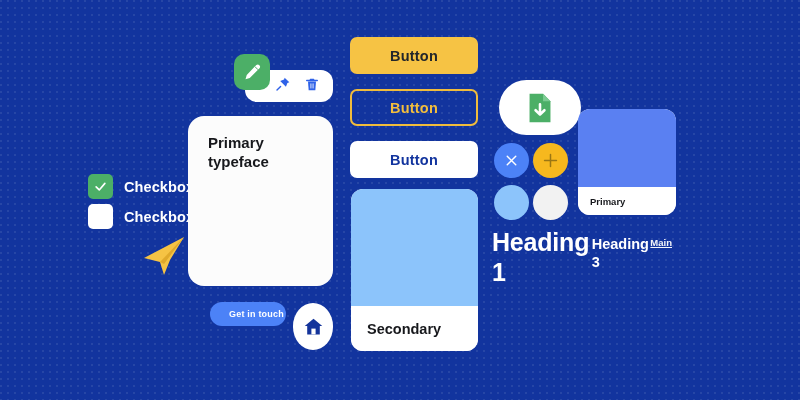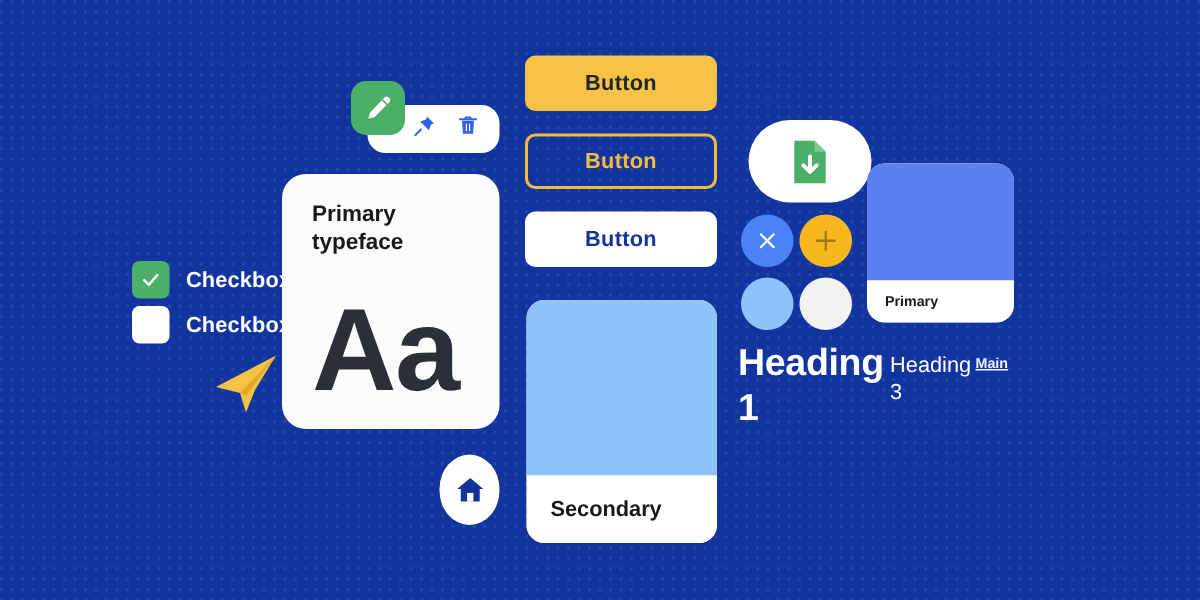--- a/index.html
+++ b/index.html
@@ -122,21 +122,21 @@
   }
   .blob-white {
     background: #FFFFFF;
     display: flex; align-items: center; justify-content: center;
   }
 
   
   .type-scale { display: flex; flex-direction: row; }
   .h1 { color: #FFFFFF; font-size: 25px; font-weight: 700; line-height: 1.18; letter-spacing: -0.2px; }
   .h2 { color: #FFFFFF; font-size: 20px; font-weight: 700; line-height: 1.2; letter-spacing: -0.1px; }
-  .h3 { color: #FFFFFF; font-size: 14.5px; font-weight: 400; line-height: 1.25; }
+  .h3 { color: #FFFFFF; font-size: 14.5px; font-weight: 700; line-height: 1.25; }
   .body-text { color: #F2F4FA; font-size: 9.5px; font-weight: 700; line-height: 1.3; }
   .link-text {
     color: #F2F4FA; font-size: 9.5px; font-weight: 700;
     text-decoration: underline; line-height: 1.3; cursor: pointer;
   }
 
   
   .cta {
     background: #4C82F7;
     border-radius: 999px;
@@ -198,30 +198,29 @@
   <div class="abs chip-green" style="left:234px; top:54px; width:36px; height:36px;">
     <svg width="20" height="20" viewBox="0 0 24 24">
       <path d="M17.2 3.6 a2.7 2.7 0 0 1 3.8 3.8 L9.3 19.1 L4.2 20.6 L5.7 15.5 Z" fill="#FFFFFF"></path>
       <path d="M15.4 5.4 L19.4 9.4" stroke="#4CAF67" stroke-width="1.2"></path>
     </svg>
   </div>
 
   <div class="abs type-card" style="left:188px; top:116px; width:145px; height:170px;">
     <div class="type-card-title">Primary
 typeface</div>
-    <div class="type-card-sample">Aa</div>
   </div>
 
   <div class="abs btn btn-filled" style="left:350px; top:37px; width:128px; height:37px;">Button</div>
 
   <div class="abs btn btn-outline" style="left:350px; top:89px; width:128px; height:37px;">Button</div>
 
   <div class="abs btn btn-white" style="left:350px; top:141px; width:128px; height:37px;">Button</div>
 
-  <div class="abs swatch" style="left:351px; top:200px; width:127px; height:162px;">
+  <div class="abs swatch" style="left:351px; top:189px; width:127px; height:162px;">
     <div class="swatch-fill" style="background:#8CC4FB;"></div>
     <div class="swatch-foot" style="height:45px; padding-left:16px;">
       <span class="swatch-name" style="font-size:14.5px;">Secondary</span>
     </div>
   </div>
 
   <div class="abs blob-white" style="left:499px; top:80px; width:82px; height:55px; border-radius:30px;">
     <svg width="30" height="32" viewBox="0 0 24 26">
       <path d="M3.5 1.5 H14.5 L20.5 7.5 V24.5 H3.5 Z" fill="#4CAF67"></path>
       <path d="M14.5 1.5 V7.5 H20.5 Z" fill="#7CCB93"></path>
@@ -251,20 +250,27 @@
       <span class="swatch-name" style="font-size:9.5px;">Primary</span>
     </div>
   </div>
 
   <div class="abs type-scale" style="left:492px; top:228px; width:180px;">
     <div class="h1">Heading 1</div>
     <div class="h3" style="margin-top:7px;">Heading 3</div>
     <div class="link-text" style="margin-top:9px; align-self:flex-start;">Main</div>
   </div>
 
+  <div class="abs cta" style="left:210px; top:302px; width:76px; height:24px;">
+    <svg width="13" height="13" viewBox="0 0 24 24">
+      <path d="M3 4.5 L21.5 12 L3 19.5 L6 12 Z" fill="#FFFFFF"></path>
+      <path d="M6 12 L21.5 12" stroke="#4C82F7" stroke-width="1.1"></path>
+    </svg>
+    <span class="cta-label">Get in touch</span>
+  </div>
 
   <div class="abs blob-white" style="left:293px; top:303px; width:40px; height:47px; border-radius:20px/23px;">
     <svg width="21" height="21" viewBox="0 0 24 24">
       <path d="M12 3 L22 11.5 H19.2 V21 H4.8 V11.5 H2 Z" fill="#14349B"></path>
       <rect x="9.6" y="14.4" width="4.8" height="6.6" fill="#FFFFFF"></rect>
     </svg>
   </div>
 
 </div>
 

